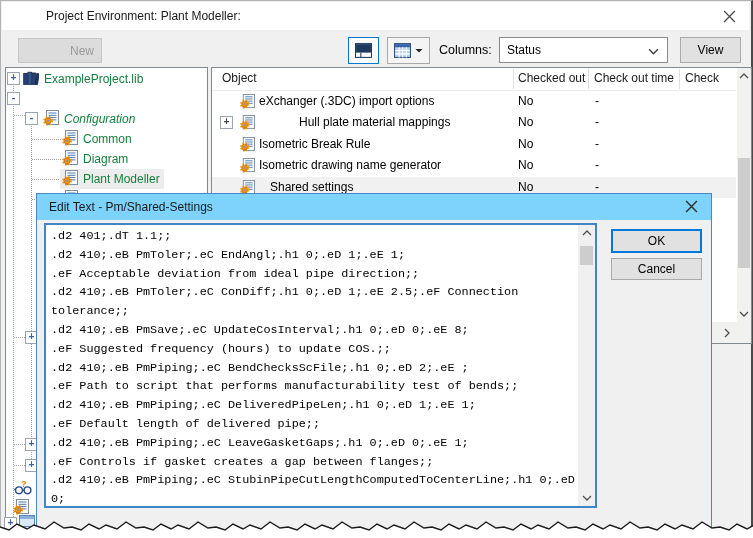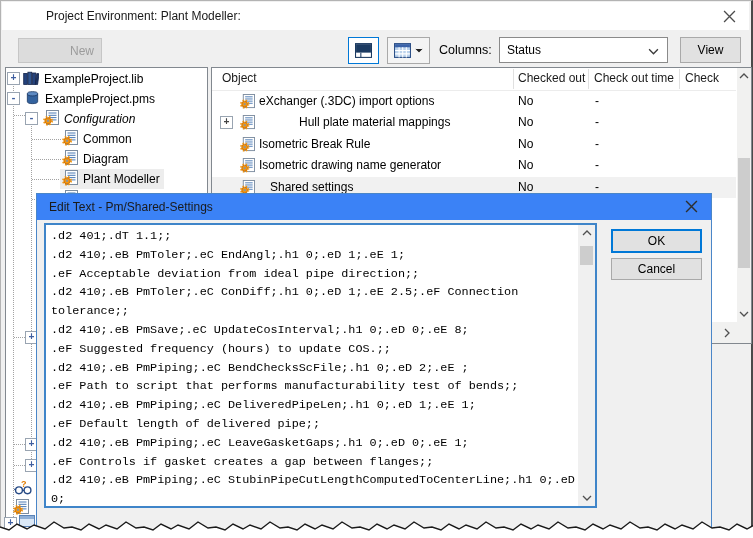--- a/index.html
+++ b/index.html
@@ -22,21 +22,21 @@
   .combo-chev{position:absolute;right:8px;top:10px;}
   .b-view{left:678px;top:7px;width:61px;height:26px;background:#e1e1e1;border:1px solid #a9a9a9;}
   
   .tree-panel{position:absolute;left:4px;top:66px;width:203px;height:472px;background:#fff;
               border:1px solid #82888f;box-sizing:border-box;z-index:1;}
   .list-panel{position:absolute;left:210px;top:66px;width:541px;height:277px;background:#fff;
               border:1px solid #82888f;box-sizing:border-box;z-index:1;}
   .abs{position:absolute;}
   .z2{z-index:2;}
   
-  .titem{position:absolute;height:20px;line-height:20px;font-size:12px;color:#000000;white-space:nowrap;z-index:2;}
+  .titem{position:absolute;height:20px;line-height:20px;font-size:12px;color:#15803d;white-space:nowrap;z-index:2;}
   .texp{position:absolute;width:13px;height:13px;box-sizing:border-box;border:1px solid #99a4b1;background:#fff;
         font:bold 10px/11px "Liberation Mono",monospace;text-align:center;color:#3f5fa0;z-index:3;}
   .dotv{position:absolute;width:0;border-left:1px dotted #a3a3a3;z-index:2;}
   .doth{position:absolute;height:0;border-top:1px dotted #a3a3a3;z-index:2;}
   .sel-tree{background:#ededed;padding:0 4px 0 0;}
   .icon16{display:inline-block;vertical-align:-3px;margin-right:5px;}
   
   .lhead{position:absolute;font-size:12px;color:#1a1a1a;top:70px;z-index:2;white-space:nowrap;}
   .colsep{position:absolute;top:68px;height:20px;width:0;border-left:1px solid #e0e0e0;z-index:2;}
   .headline{position:absolute;left:211px;width:524px;top:89px;height:0;border-top:1px solid #ececec;z-index:2;}
@@ -45,21 +45,21 @@
   .lcell{position:absolute;top:0;white-space:nowrap;}
   .lexp{position:absolute;top:4px;width:13px;height:13px;box-sizing:border-box;border:1px solid #99a4b1;background:#fff;
         font:bold 10px/11px "Liberation Mono",monospace;text-align:center;color:#444;}
   
   .sb{position:absolute;background:#f1f1f0;z-index:2;}
   .sb-thumb{position:absolute;background:#cdcdcd;}
   .sb-arrow{position:absolute;display:flex;align-items:center;justify-content:center;}
   
   .dialog{position:absolute;left:35px;top:192px;width:676px;height:346px;background:#f0f0f0;
           border:1px solid #4a86c8;box-sizing:border-box;z-index:10;}
-  .dtitlebar{position:absolute;left:0;top:0;right:0;height:26px;background:#3b82f6;}
+  .dtitlebar{position:absolute;left:0;top:0;right:0;height:26px;background:#7dd3fc;}
   .dtitle{position:absolute;left:12px;top:6px;font-size:12px;color:#1a1a1a;}
   .dclose{position:absolute;right:13px;top:6px;width:13px;height:13px;}
   .dtext{position:absolute;left:7px;top:29px;width:553px;height:285px;background:#fff;
          border:2px solid #3f85c9;box-sizing:border-box;}
   .dcontent{position:absolute;left:5px;top:2px;right:18px;bottom:0;overflow:hidden;
             font-family:"Liberation Mono",monospace;font-size:11.8px;line-height:18.8px;
             white-space:pre;color:#000;}
   .dvsb{position:absolute;right:0;top:0;bottom:0;width:17px;background:#f0f0f0;}
   .btn-ok{position:absolute;left:574px;top:35px;width:91px;height:24px;background:#e1e1e1;
           border:2px solid #0078d7;box-sizing:border-box;display:flex;align-items:center;justify-content:center;font-size:12px;}
@@ -174,25 +174,20 @@
     <div class="doth" style="left:13px;top:443px;width:11px;"></div>
     <div class="doth" style="left:13px;top:464px;width:11px;"></div>
 
     <div class="texp" style="left:6px;top:71px;">+</div>
     <div class="titem" style="left:22px;top:68px;">
       <svg class="icon16" width="16" height="16" viewBox="0 0 16 16">
           <use href="#i-books"></use>
         </svg><span>ExampleProject.lib</span>
     </div>
     <div class="texp" style="left:6px;top:91px;">-</div>
-    <div class="titem" style="left:24px;top:88px;">
-      <svg class="icon16" width="15" height="16" viewBox="0 0 16 16">
-          <use href="#i-db"></use>
-        </svg><span>ExampleProject.pms</span>
-    </div>
     <div class="texp" style="left:24px;top:111px;">-</div>
     <div class="titem" style="left:42px;top:108px;font-style:italic;">
       <svg class="icon16" width="16" height="16" viewBox="0 0 16 16">
           <use href="#i-gear-doc"></use>
         </svg><span>Configuration</span>
     </div>
     <div class="titem" style="left:61px;top:128px;">
       <svg class="icon16" width="16" height="16" viewBox="0 0 16 16">
           <use href="#i-gear-doc"></use>
         </svg><span>Common</span>

